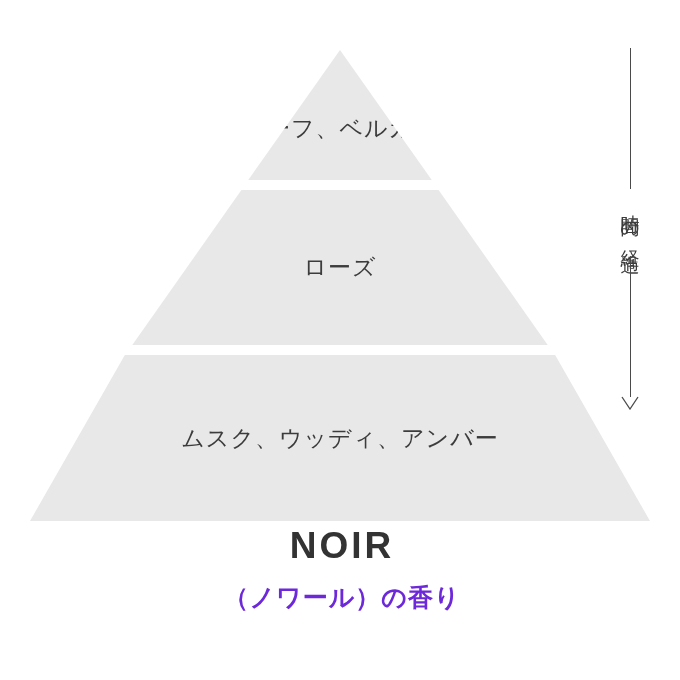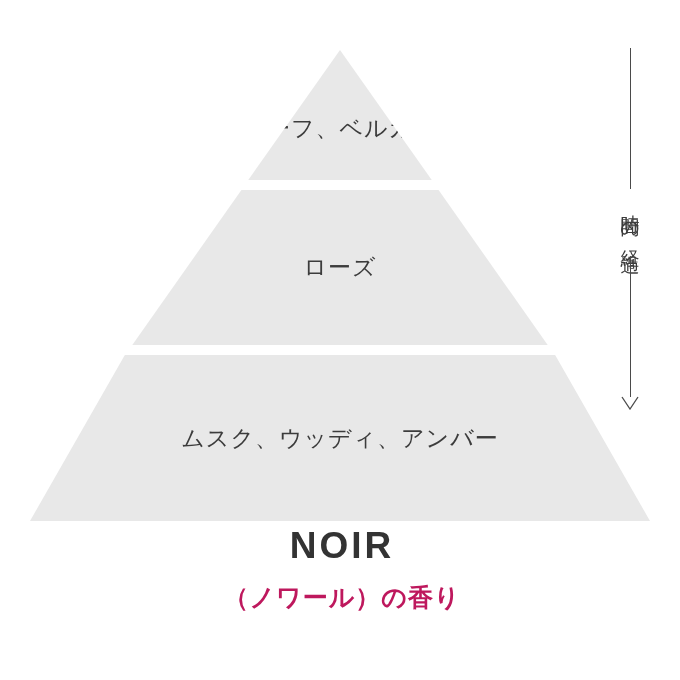--- a/index.html
+++ b/index.html
@@ -98,21 +98,21 @@
     font-size: 37px;
     font-weight: bold;
     letter-spacing: 3px;
     color: #333333;
     margin: 0;
   }
   .footer-subtitle {
     font-size: 25px;
     font-weight: bold;
     letter-spacing: 1px;
-    color: #be185d;
+    color: #6d28d9;
     margin: 14px 0 0 0;
   }
 </style>
 </head>
 <body>
 
 <div class="diagram">
 
   <div class="tier tier-top">
     <span class="tier-label">ベイリーフ、ベルガモット</span>

